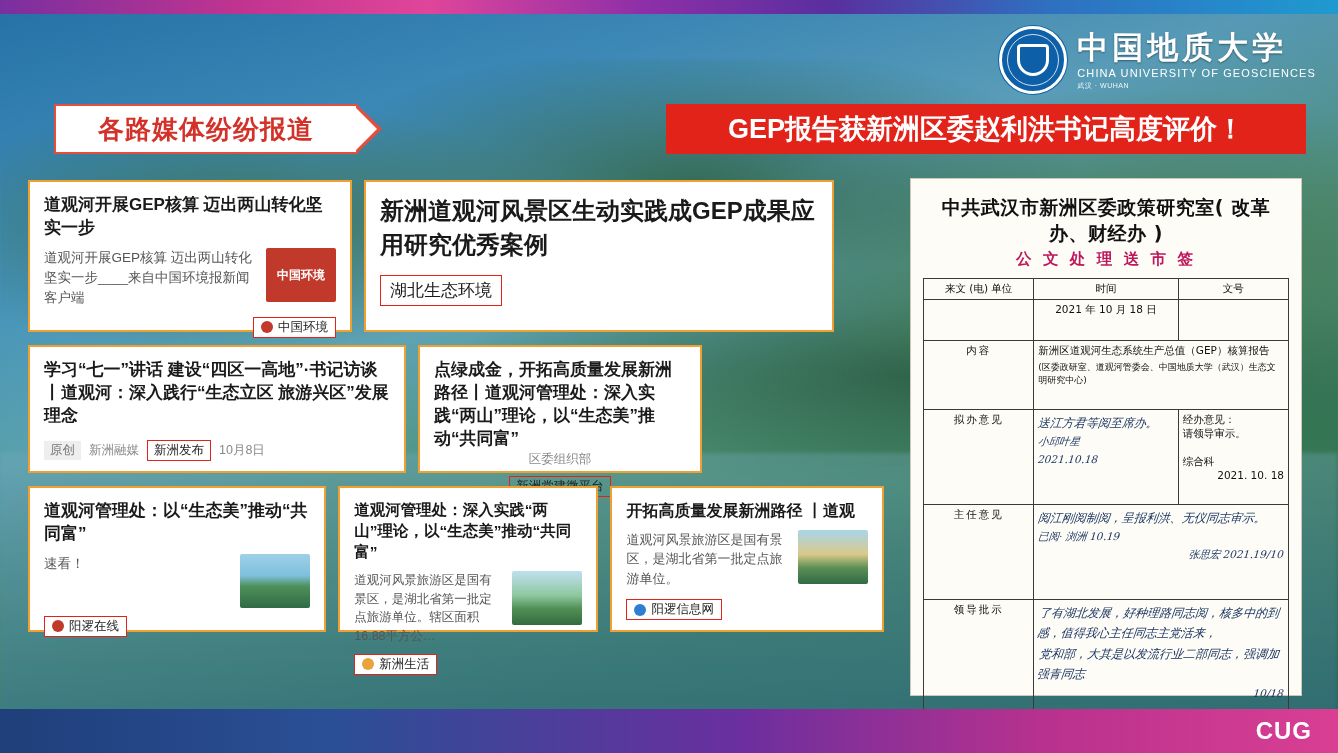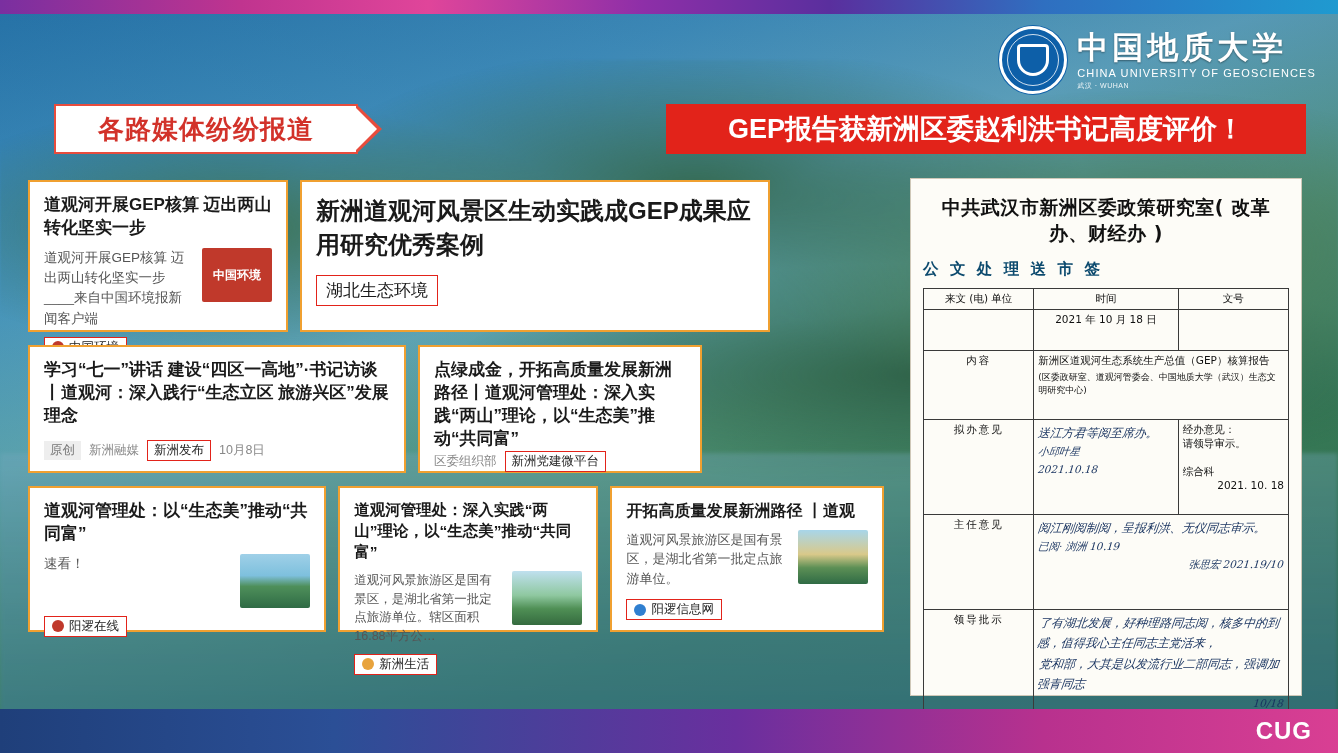--- a/index.html
+++ b/index.html
@@ -109,21 +109,21 @@
     padding:3px 9px;margin-top:14px;align-self:flex-start;
   }
 
   
   .doc{
     position:absolute;left:910px;top:178px;width:392px;height:518px;background:#fdfcf7;
     border:1px solid #cfc8b8;z-index:5;box-sizing:border-box;padding:12px 12px 10px 12px;
     font-family:"DejaVu Sans",sans-serif;
   }
   .doc h1{font-size:19px;text-align:center;margin:4px 0 2px 0;font-weight:bold;color:#111;letter-spacing:.5px;}
-  .doc h2{font-size:15.5px;margin:12px 0 8px 0;font-weight:bold;color:#0c4a6e;letter-spacing:3px;}
+  .doc h2{font-size:15.5px;text-align:center;margin:2px 0 8px 0;font-weight:bold;color:#be185d;letter-spacing:3px;}
   table.docgrid{width:100%;border-collapse:collapse;table-layout:fixed;}
   table.docgrid td{border:1px solid #3a3a3a;font-size:10.5px;color:#111;padding:3px 4px;vertical-align:top;}
   td.lbl{width:46px;text-align:center;vertical-align:middle;letter-spacing:2px;}
   .ctr{text-align:center;vertical-align:middle;}
   .hand{
     font-family:"DejaVu Serif",serif;color:#16315e;font-size:12px;line-height:1.7;
     font-style:italic;transform:skewX(-6deg);
   }
   .hand.small{font-size:10.5px;}
   .sign-right{text-align:right;}
@@ -160,21 +160,21 @@
   <span class="arrow"></span>
   <span class="arrow-in"></span>
 </div>
 <div class="banner banner-right">
   <span>GEP报告获新洲区委赵利洪书记高度评价！</span>
 </div>
 
 <div class="collage">
 
   <div class="row">
-    <div class="card" style="width:260px;height:152px;">
+    <div class="card" style="width:324px;height:152px;align-items:flex-end;">
       <div class="title">道观河开展GEP核算 迈出两山转化坚实一步</div>
       <div class="body">
         <div class="desc">道观河开展GEP核算 迈出两山转化坚实一步____来自中国环境报新闻客户端</div>
         <div class="thumb red">中国环境</div>
       </div>
       <div class="srcrow">
         <span class="src-chip">
           <span class="dot"></span>
           <span>中国环境</span>
         </span>
@@ -193,21 +193,21 @@
       <div class="srcrow" style="margin-top:auto;">
         <span class="src-tag">原创</span>
         <span class="src-plain">新洲融媒</span>
         <span class="src-box">新洲发布</span>
         <span class="src-plain">10月8日</span>
       </div>
     </div>
 
     <div class="card" style="width:284px;height:128px;">
       <div class="title">点绿成金，开拓高质量发展新洲路径丨道观河管理处：深入实践“两山”理论，以“生态美”推动“共同富”</div>
-      <div class="srcrow" style="margin-top:auto;">
+      <div class="srcrow" style="margin-top:auto;flex-direction:column;">
         <span class="src-plain">区委组织部</span>
         <span class="src-box">新洲党建微平台</span>
       </div>
     </div>
   </div>
 
   <div class="row">
     <div class="card" style="width:312px;height:146px;">
       <div class="title">道观河管理处：以“生态美”推动“共同富”</div>
       <div class="body">

